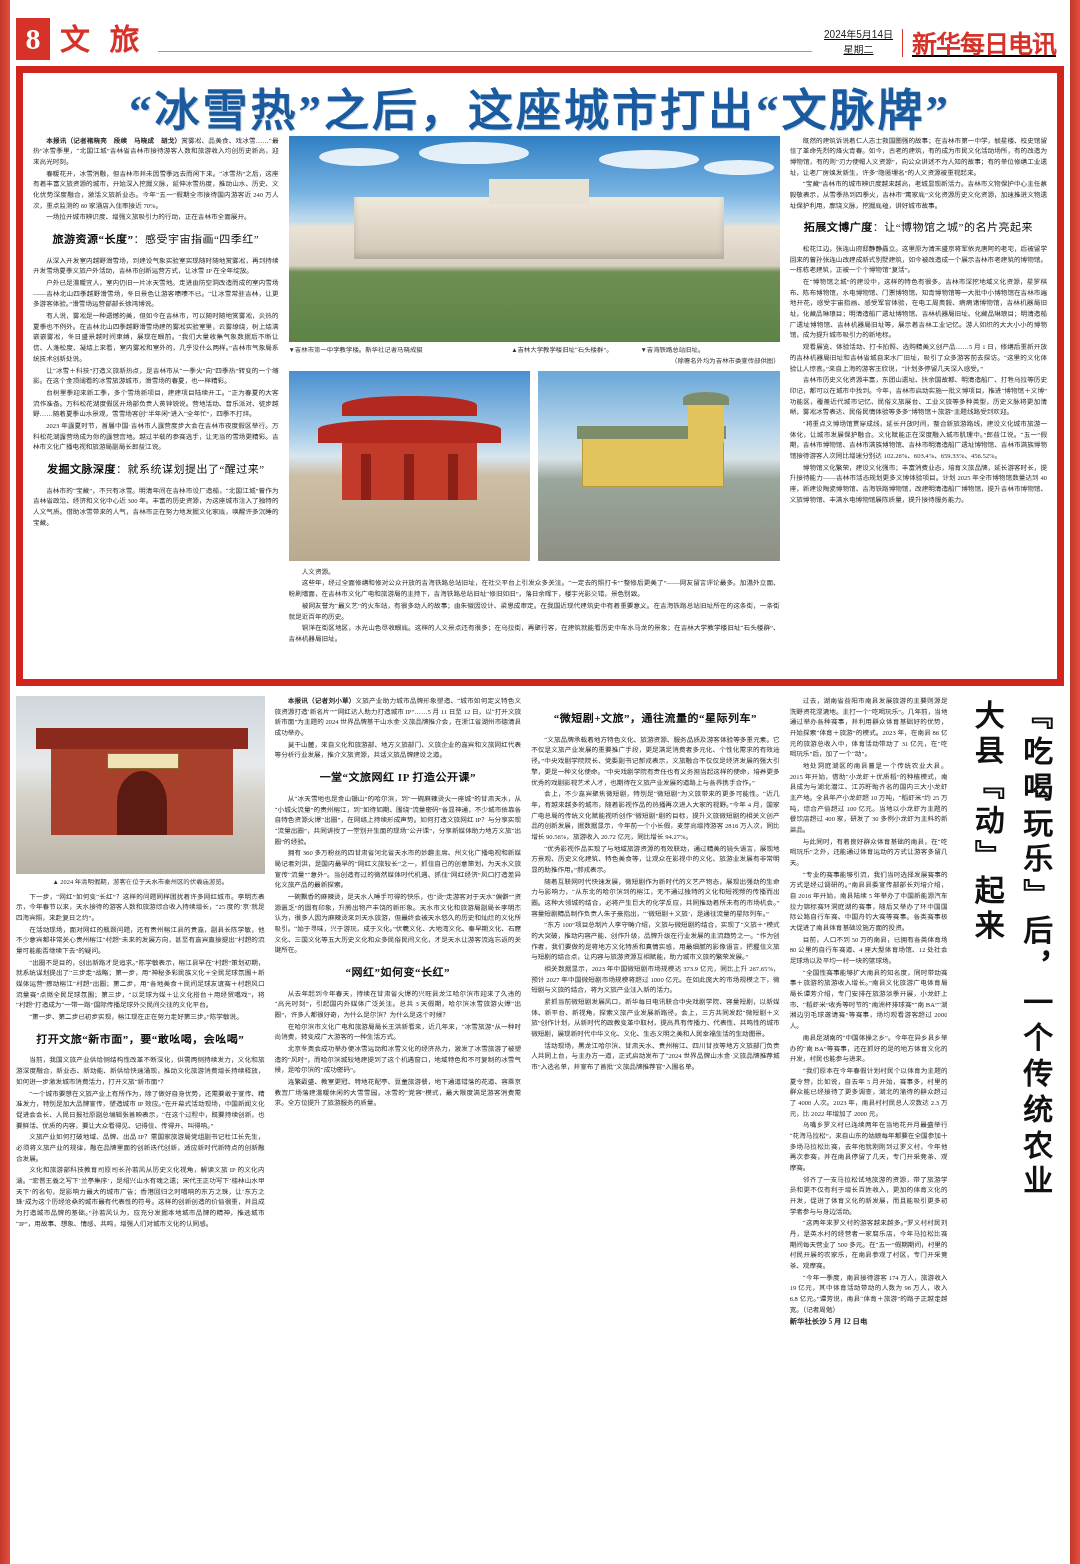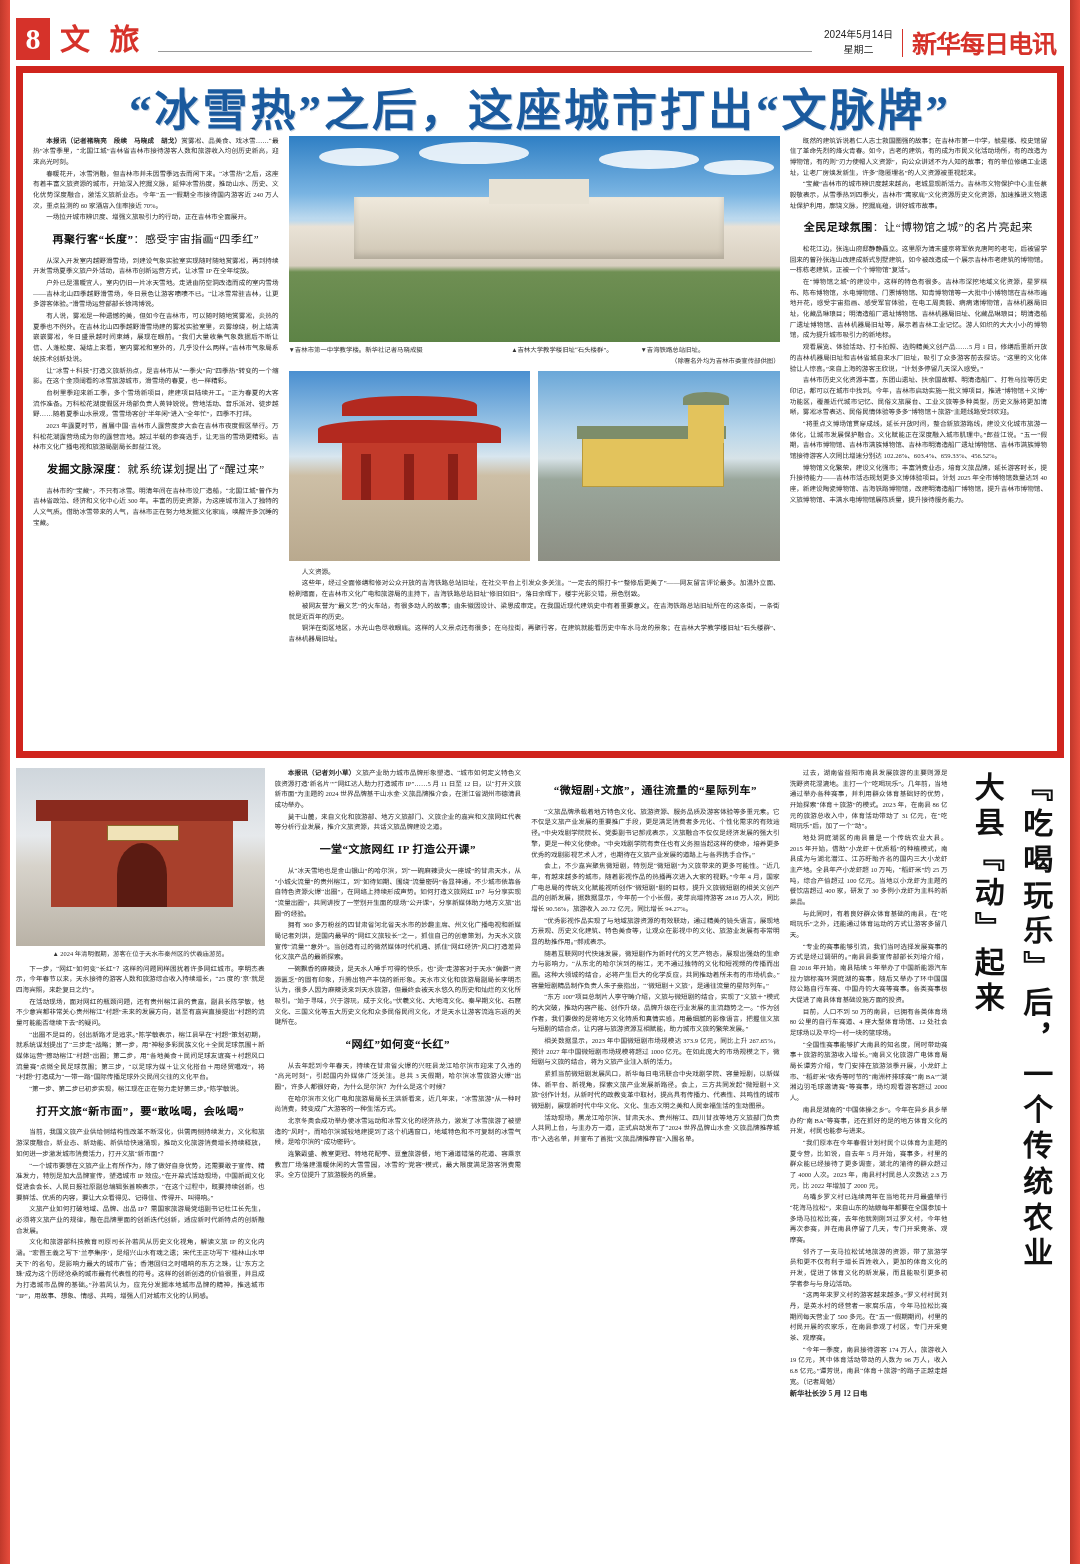--- a/index.html
+++ b/index.html
@@ -22,29 +22,29 @@
   .pagenum{
     width:34px;height:42px;background:#d6322a;color:#fff;
     font-size:30px;font-weight:bold;display:flex;align-items:center;justify-content:center;
     font-family:"Liberation Serif",serif;line-height:1;
   }
   .section-name{
     color:#d6322a;font-size:30px;font-weight:bold;letter-spacing:6px;
     margin-left:10px;padding-bottom:1px;
   }
   .mast-rule{flex:1;border-bottom:1.5px solid #9a9a9a;margin:0 12px 8px 12px;height:1px;}
-  .mast-right{display:flex;align-items:flex-end;gap:9px;padding-bottom:3px;}
+  .mast-right{display:flex;align-items:flex-end;gap:9px;padding-bottom:3px;text-decoration:underline;}
   .mast-date{font-size:10px;color:#222;text-align:center;line-height:1.45;font-family:"Liberation Sans",sans-serif;}
   .mast-sep{width:1px;height:28px;background:#d6322a;}
   .mast-logo{color:#d6322a;font-size:25px;font-weight:bold;letter-spacing:-1px;font-family:"Liberation Serif",serif;line-height:1;}
 
   
   .top-block{
     margin:6px 6px 0 6px;border:7px solid #d0241d;background:#fff;
-    height:692px;box-sizing:border-box;position:relative;overflow:hidden;
+    height:620px;box-sizing:border-box;position:relative;overflow:hidden;
   }
   .inner{padding:10px 10px 6px 10px;height:100%;box-sizing:border-box;}
 
   .head1{
     text-align:center;color:#1a5a9e;font-weight:bold;
     font-size:45px;letter-spacing:3px;line-height:1.08;
     font-family:"Liberation Serif",serif;
     text-shadow:1px 1px 0 rgba(20,70,130,.25);
     margin-top:4px;
   }
@@ -172,21 +172,21 @@
     <div class="inner">
       <div class="head1">“冰雪热”之后，这座城市打出“文脉牌”</div>
 
       <div class="cols3">
 
         <div class="col c1">
           <p class="lede"><b>本报讯（记者褚晓亮　段续　马晓成　胡戈）</b><span>赏雾凇、品美食、戏冰雪……“最热”冰雪季里，“北国江城”吉林省吉林市接待游客人数和旅游收入均创历史新高，迎来高光时刻。</span></p>
           <p>春暖花开，冰雪消融，但吉林市并未因雪季远去而闲下来。“冰雪热”之后，这座有着丰富文旅资源的城市，开始深入挖掘文脉，延伸冰雪热度，推动山水、历史、文化优势深度融合，激活文旅新业态。今年“五一”假期全市接待国内游客近 240 万人次，重点监测的 60 家酒店入住率接近 70%。</p>
           <p>一场拉开城市辨识度、增强文旅吸引力的行动，正在吉林市全面展开。</p>
 
-          <div class="subhead"><span>再聚行客“长度”</span><span class="s2">：感受宇宙指画“四季红”</span></div>
+          <div class="subhead"><span>旅游资源“长度”</span><span class="s2">：感受宇宙指画“四季红”</span></div>
 
           <p>从深入开发室内越野滑雪场，到建设气象实验室实现随时随地赏雾凇，再到持续开发雪场夏季文旅户外活动，吉林市创新运营方式，让冰雪 IP 在全年绽放。</p>
           <p>户外已是温暖宜人，室内仍旧一片冰天雪地。走进由防空洞改造而成的室内雪场——吉林北山四季越野滑雪场，冬日景色让游客啧啧不已。“让冰雪常驻吉林，让更多游客体验。”滑雪场运营部部长徐鸿博说。</p>
           <p>有人说，雾凇是一种遗憾的美，但如今在吉林市，可以随时随地赏雾凇，炎热的夏季也不例外。在吉林北山四季越野滑雪场建的雾凇实验室里，云雾缭绕，树上结满嵌嵌雾凇，冬日盛景越时间束缚，展现在眼前。“我们大量收集气象数据后不断让信、人蓬松度、凝结上来看，室内雾凇和室外的，几乎没什么两样。”吉林市气象局系统技术创新处说。</p>
           <p>让“冰雪＋科技”打造文旅新热点，是吉林市从“一季火”向“四季热”转变的一个缩影。在这个金顶阔看的冰雪旅游城市，滑雪场的春夏，也一样精彩。</p>
           <p>台树里季迎来新工季，多个雪场新项目，建建项目陆续开工。“正为春夏的大客流作准备。万科松花湖度假区开场部负责人黄钟锐说。营地活动、音乐派对、徒步越野……随着夏季山水景观，雪雪场客创“半年闲”进入“全年忙”，四季不打烊。</p>
           <p>2023 年露夏时节，首届中国·吉林市人露营度步大会在吉林市夜度假区举行。万科松花湖露营场成为你的露营宫地。越过半载的参赛选手，让无当的雪场更精彩。吉林市文化广播电视和旅游局副局长郎益江说。</p>
 
           <div class="subhead"><span>发掘文脉深度</span><span class="s2">：就系统谋划提出了“醒过来”</span></div>
 
@@ -227,21 +227,21 @@
           <p style="margin-top:6px;">人文资源。</p>
           <p>这些年，经过全面修缮和修对公众开放的吉海铁路总站旧址，在社交平台上引发众多关注。“一定去的照打卡”“整修后更美了”——网友留言评论最多。加温外立面、粉刷墙面，在吉林市文化广电和旅游局的主持下，吉海铁路总站旧址“修旧如旧”，落日余晖下，楼宇光影交错，景色别致。</p>
           <p>被网友誉为“最文艺”的火车站，有很多动人的故事；由朱徽因设计、梁思成审定。在我国近现代建筑史中有着重要意义。在吉海铁路总站旧址所在的这条街，一条街就是近百年的历史。</p>
           <p>铜洋在街区地区，水光山色尽收眼底。这样的人文景点还有很多；在乌拉街，再聚行客，在建筑就能看历史中车水马龙的景象；在吉林大学教学楼旧址“石头楼群”、吉林机器局旧址。</p>
         </div>
 
         <div class="col c3">
           <p>既然的建筑诉说着仁人志士救国图强的故事；在吉林市第一中学，毓星楼、校史馆留住了革命先烈的烽火青春。如今，古老的建筑，有的成为市民文化活动场所，有的改造为博物馆，有的则“刃力使帽人文资源”，向公众讲述不为人知的故事；有的单位修缮工业遗址，让老厂房焕发新生，许多“隐匿埋名”的人文资源被重视起来。</p>
           <p>“宝藏”吉林市的城市辨识度越来越高，老城显现新活力。吉林市文物保护中心主任蔡毅敬表示，从雪季热到四季火，吉林市“寓家底”文化资源历史文化资源，加速推进文物遗址保护利用，廓饶文脉，挖掘底蕴，讲好城市故事。</p>
 
-          <div class="subhead"><span>全民足球氛围</span><span class="s2">：让“博物馆之城”的名片亮起来</span></div>
+          <div class="subhead"><span>拓展文博广度</span><span class="s2">：让“博物馆之城”的名片亮起来</span></div>
 
           <p>松花江边，张连山府邸静静矗立。这里原为清末盛京将军依克唐阿的老宅，后被留学回来的曾孙张连山改建成新式别墅建筑，如今被改造成一个展示吉林市老建筑的博物馆。一栋栋老建筑，正被一个个博物馆“复活”。</p>
           <p>在“博物馆之城”的建设中，这样的特色有很多。吉林市深挖地域文化资源，星罗棋布、陈布博物馆，水电博物馆、门票博物馆、知青博物馆等一大批中小博物馆在吉林市遍地开花，感受宇宙指画、感受军官体验，在电工周奥毅、病病诸博物馆，吉林机器局旧址，化藏品琳琅目；明清造船厂遗址博物馆、吉林机器局旧址、化藏品琳琅目；明清造船厂遗址博物馆、吉林机器局旧址等，展示着吉林工业记忆。游人如织的大大小小的博物馆，成为提升城市吸引力的新地标。</p>
           <p>观看展览、体验活动、打卡拍照、选购精美文创产品……5 月 1 日，修缮后重新开放的吉林机器局旧址和吉林省城自来水厂旧址，吸引了众多游客前去探访。“这里的文化体验让人惊喜。”来自上海的游客王欣说，“计划多停留几天深入感受。”</p>
           <p>吉林市历史文化资源丰富，东团山遗址、扶余国故都、明清造船厂、打牲乌拉等历史印记，都可以在城市中找到。今年，吉林市启动实施一批文博项目，推进“博物馆＋文博”功能区，覆盖近代城市记忆、民俗文旅展台、工业文旅等多种类型，历史文脉将更加清晰，雾凇冰雪表达、民俗民情体验等多多“博物馆＋旅游”主题线路受到欢迎。</p>
           <p>“将重点文博场馆贯穿成线，延长开放时间，整合新旅游路线，建设文化城市旅游一体化，让城市发展保护融合。文化赋能正在深度融入城市肌理中。”郎益江说。“五一”假期，吉林市博物馆、吉林市满族博物馆、吉林市明清造船厂遗址博物馆、吉林市满族博物馆接待游客人次同比增速分别达 102.26%、603.4%、659.33%、456.52%。</p>
           <p>博物馆文化繁荣，建设文化强市；丰富消费业态，培育文旅品牌，延长游客时长，提升接待能力——吉林市活态规划更多文博体验项目。计划 2025 年全市博物馆数量达到 40 座，新建设陶瓷博物馆、吉海铁路博物馆，改建明清造船厂博物馆，提升吉林市博物馆、文旅博物馆、丰满水电博物馆展陈质量，提升接待服务能力。</p>
         </div>
       </div>
     </div>

